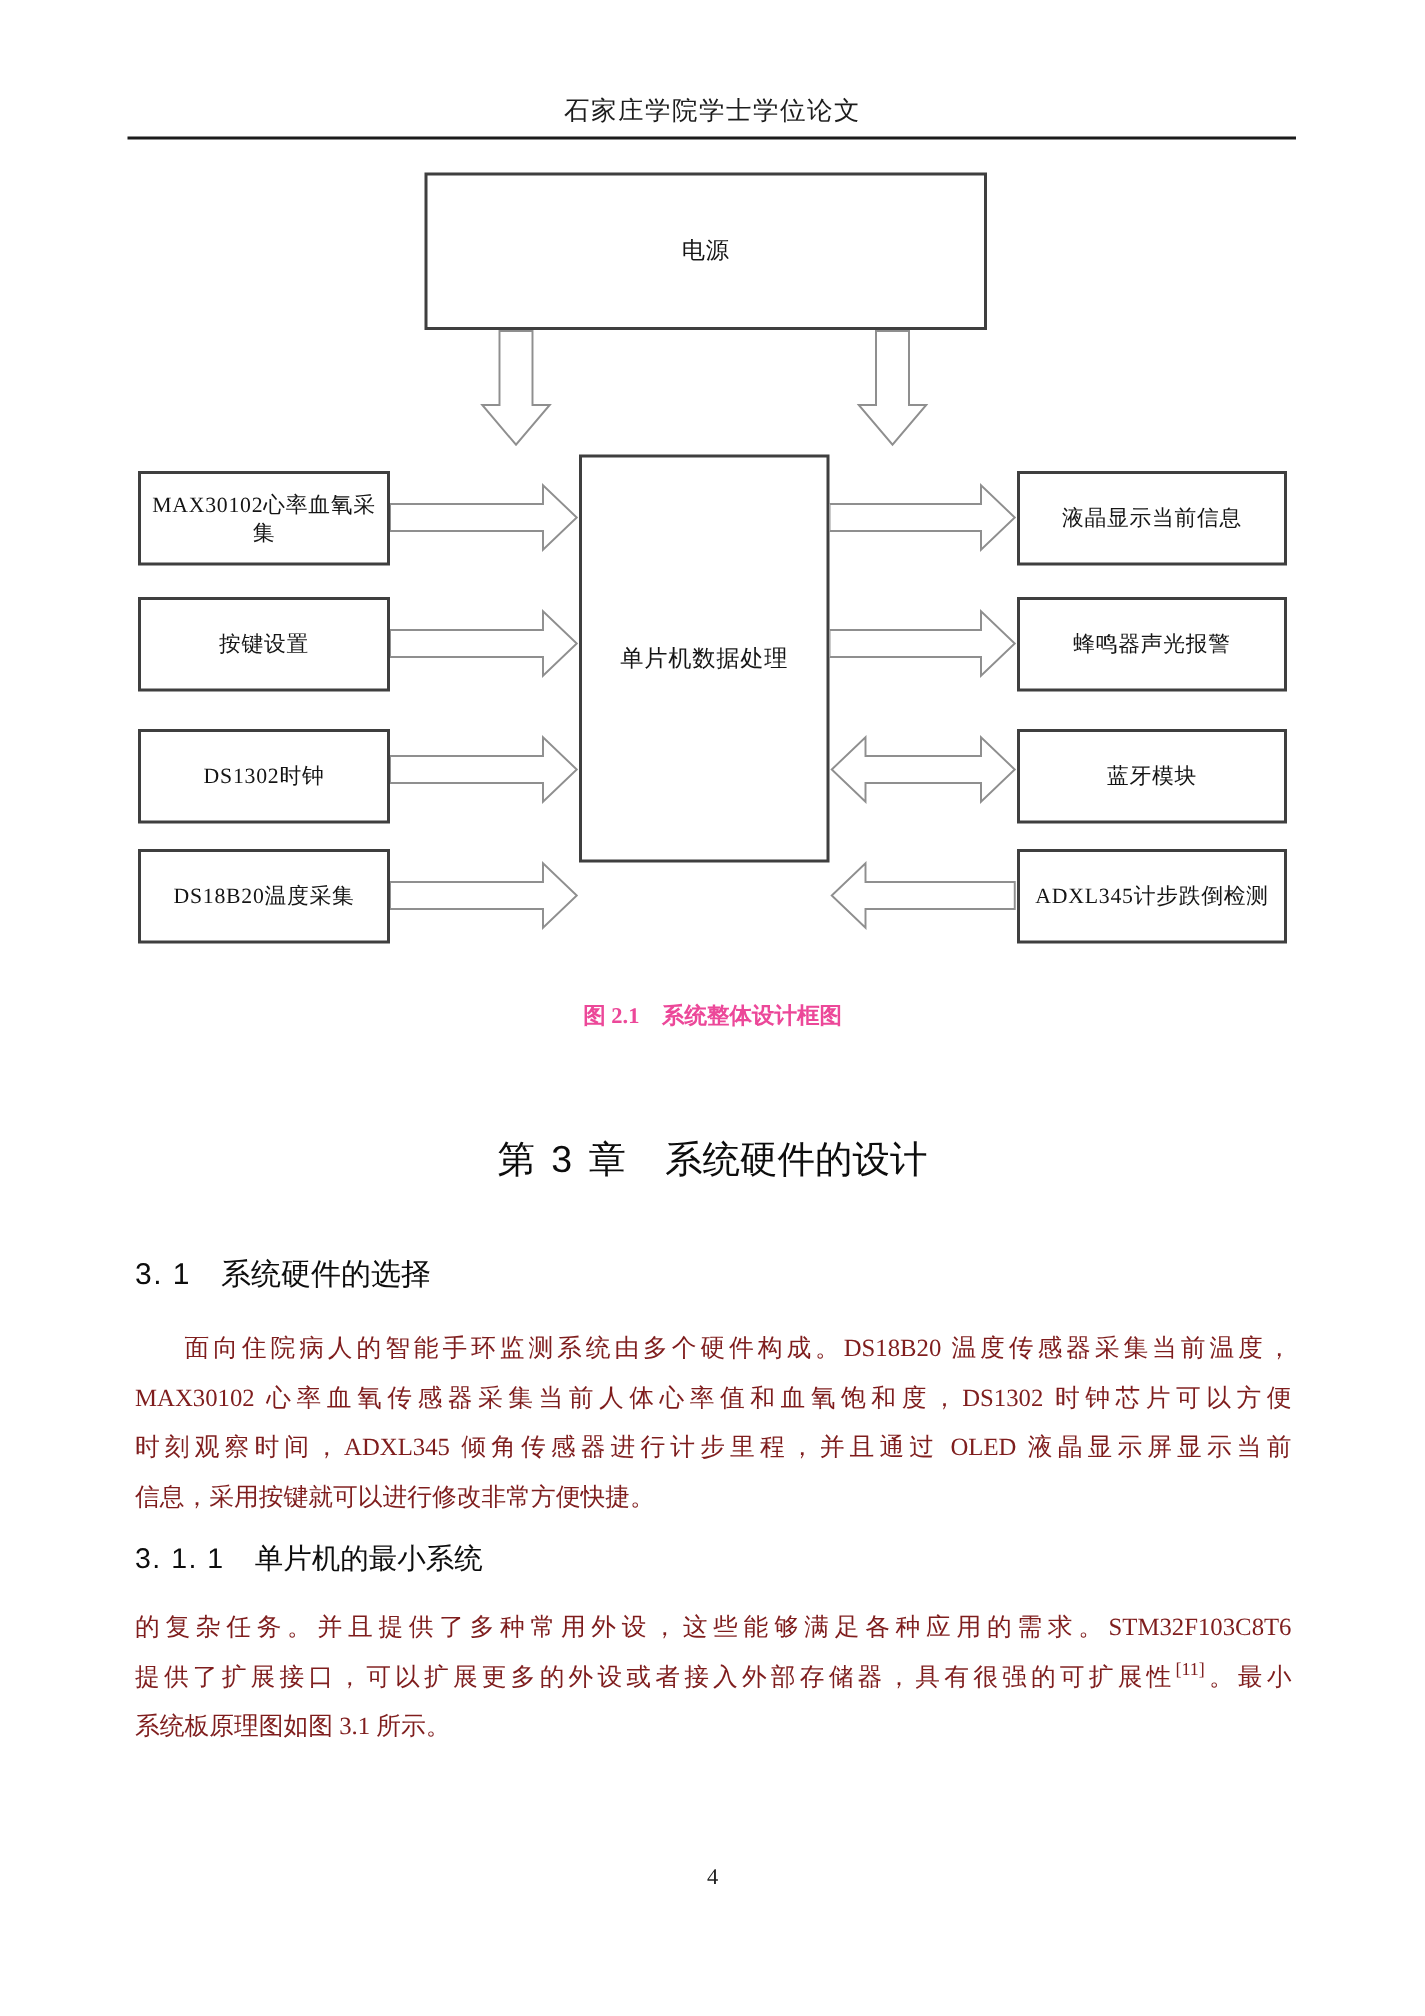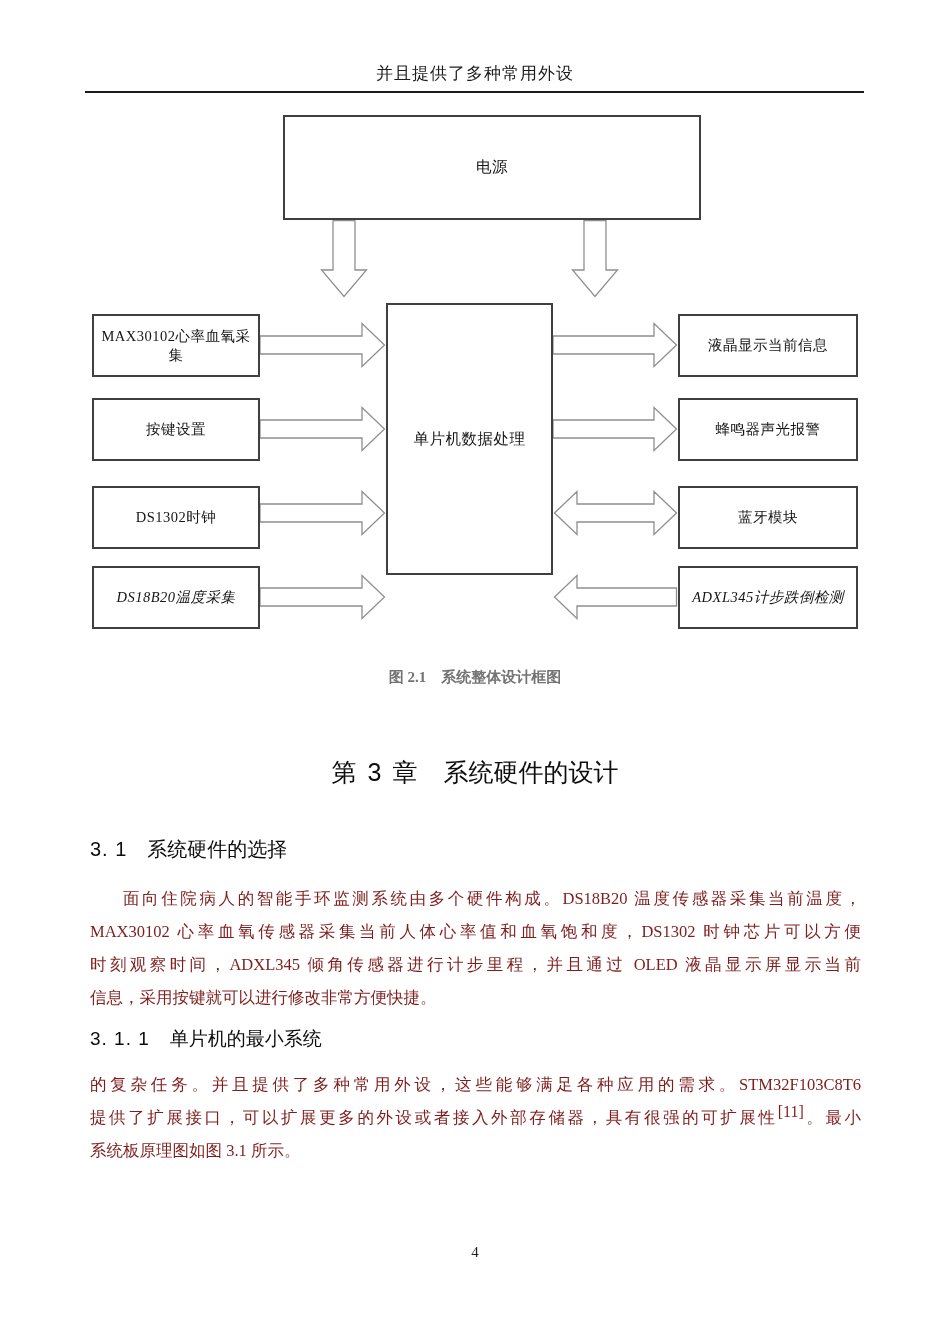--- a/index.html
+++ b/index.html
@@ -8,53 +8,53 @@
   .abs{position:absolute;}
 
   
   #hdr{top:62px;left:0;width:950px;text-align:center;font-size:17px;letter-spacing:1px;color:#1c1c1c;}
   #hrule{top:91px;left:85px;width:779px;height:2px;background:#1b1b1b;}
 
   
   .dbox{position:absolute;border:2px solid #3f3f3f;background:#fff;
         display:flex;align-items:center;justify-content:center;text-align:center;
         font-size:14.5px;color:#151515;letter-spacing:.5px;box-sizing:border-box;}
-  #power{left:283px;top:115px;width:418px;height:105px;font-size:15.5px;}
+  #power{left:283px;top:115px;width:375px;height:105px;font-size:15.5px;}
   #mcu{left:386px;top:303px;width:167px;height:272px;font-size:15.5px;}
   .lbox{left:92px;width:168px;height:63px;}
   .rbox{left:678px;width:180px;height:63px;}
-  .row0{top:314px;} .row1{top:398px;} .row2{top:486px;} .row3{top:566px;font-style:italic;}
+  .row0{top:314px;} .row1{top:398px;} .row2{top:486px;} .row3{top:566px;}
 
   .arr{position:absolute;}
   .arr polygon{fill:#ffffff;stroke:#8f8f8f;stroke-width:1.3;}
 
   
-  #cap{top:668px;left:0;width:950px;text-align:center;font-size:15px;font-weight:600;color:#737373;}
+  #cap{top:668px;left:0;width:950px;text-align:center;font-size:15px;font-weight:600;color:#ec4899;}
   .hsans{font-family:"Liberation Sans","DejaVu Sans",sans-serif;font-weight:normal;color:#0d0d0d;}
   #chap{top:756px;left:0;width:950px;text-align:center;font-size:25px;}
   #chap .num{margin-right:24px;letter-spacing:2px;}
   #h31{top:836px;left:90px;font-size:20px;}
   #h311{top:1026px;left:90px;font-size:19px;}
   #h31 .num,#h311 .num{margin-right:20px;letter-spacing:1px;}
 
   .para{left:90px;width:771px;font-size:16.5px;line-height:33px;color:#7f1d1d;}
   #para1{top:882px;} #para2{top:1068px;}
   .pline{text-align:justify;text-align-last:justify;}
   .pline.last{text-align:justify;text-align-last:auto;}
   .pline.indent{text-indent:33px;}
-  sup{font-size:16px;line-height:0;}
+  sup{font-size:12px;line-height:0;}
 
   #pgnum{top:1244px;left:0;width:950px;text-align:center;font-size:15px;color:#222;}
 </style>
 </head>
 <body>
 
 <div id="page">
 
-  <div class="abs" id="hdr">并且提供了多种常用外设</div>
+  <div class="abs" id="hdr">石家庄学院学士学位论文</div>
   <div class="abs" id="hrule"></div>
 
   <div>
 
     <div class="dbox" id="power">电源</div>
     <div class="dbox" id="mcu">单片机数据处理</div>
 
     <div class="dbox lbox row0">MAX30102心率血氧采集</div>
     <div class="dbox lbox row1">按键设置</div>
     <div class="dbox lbox row2">DS1302时钟</div>

